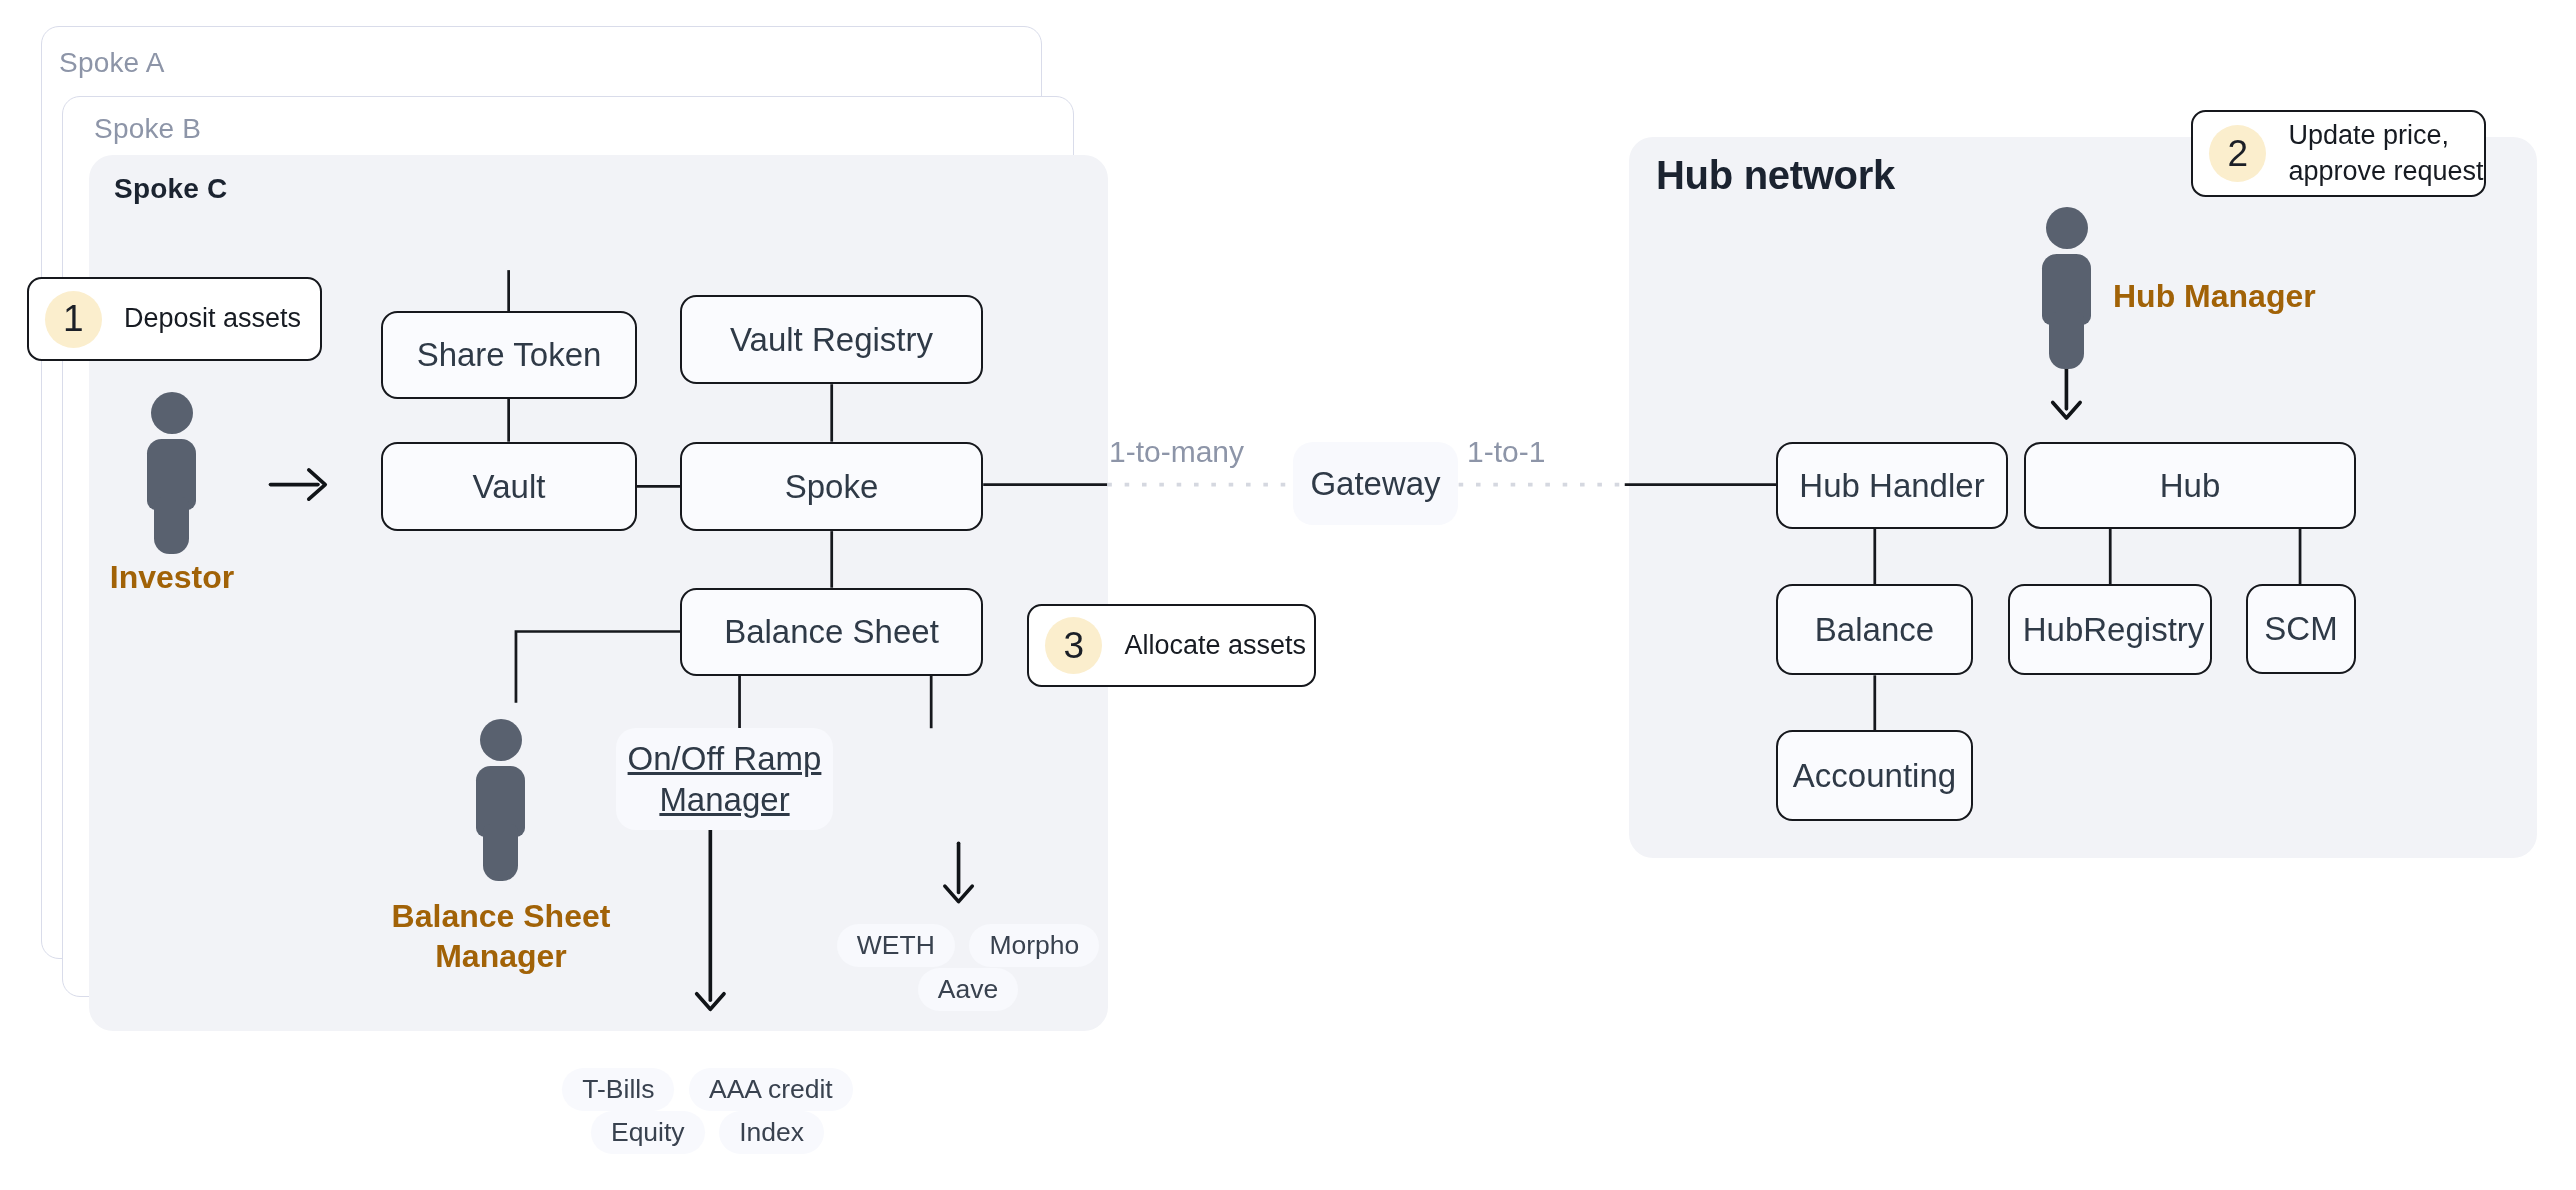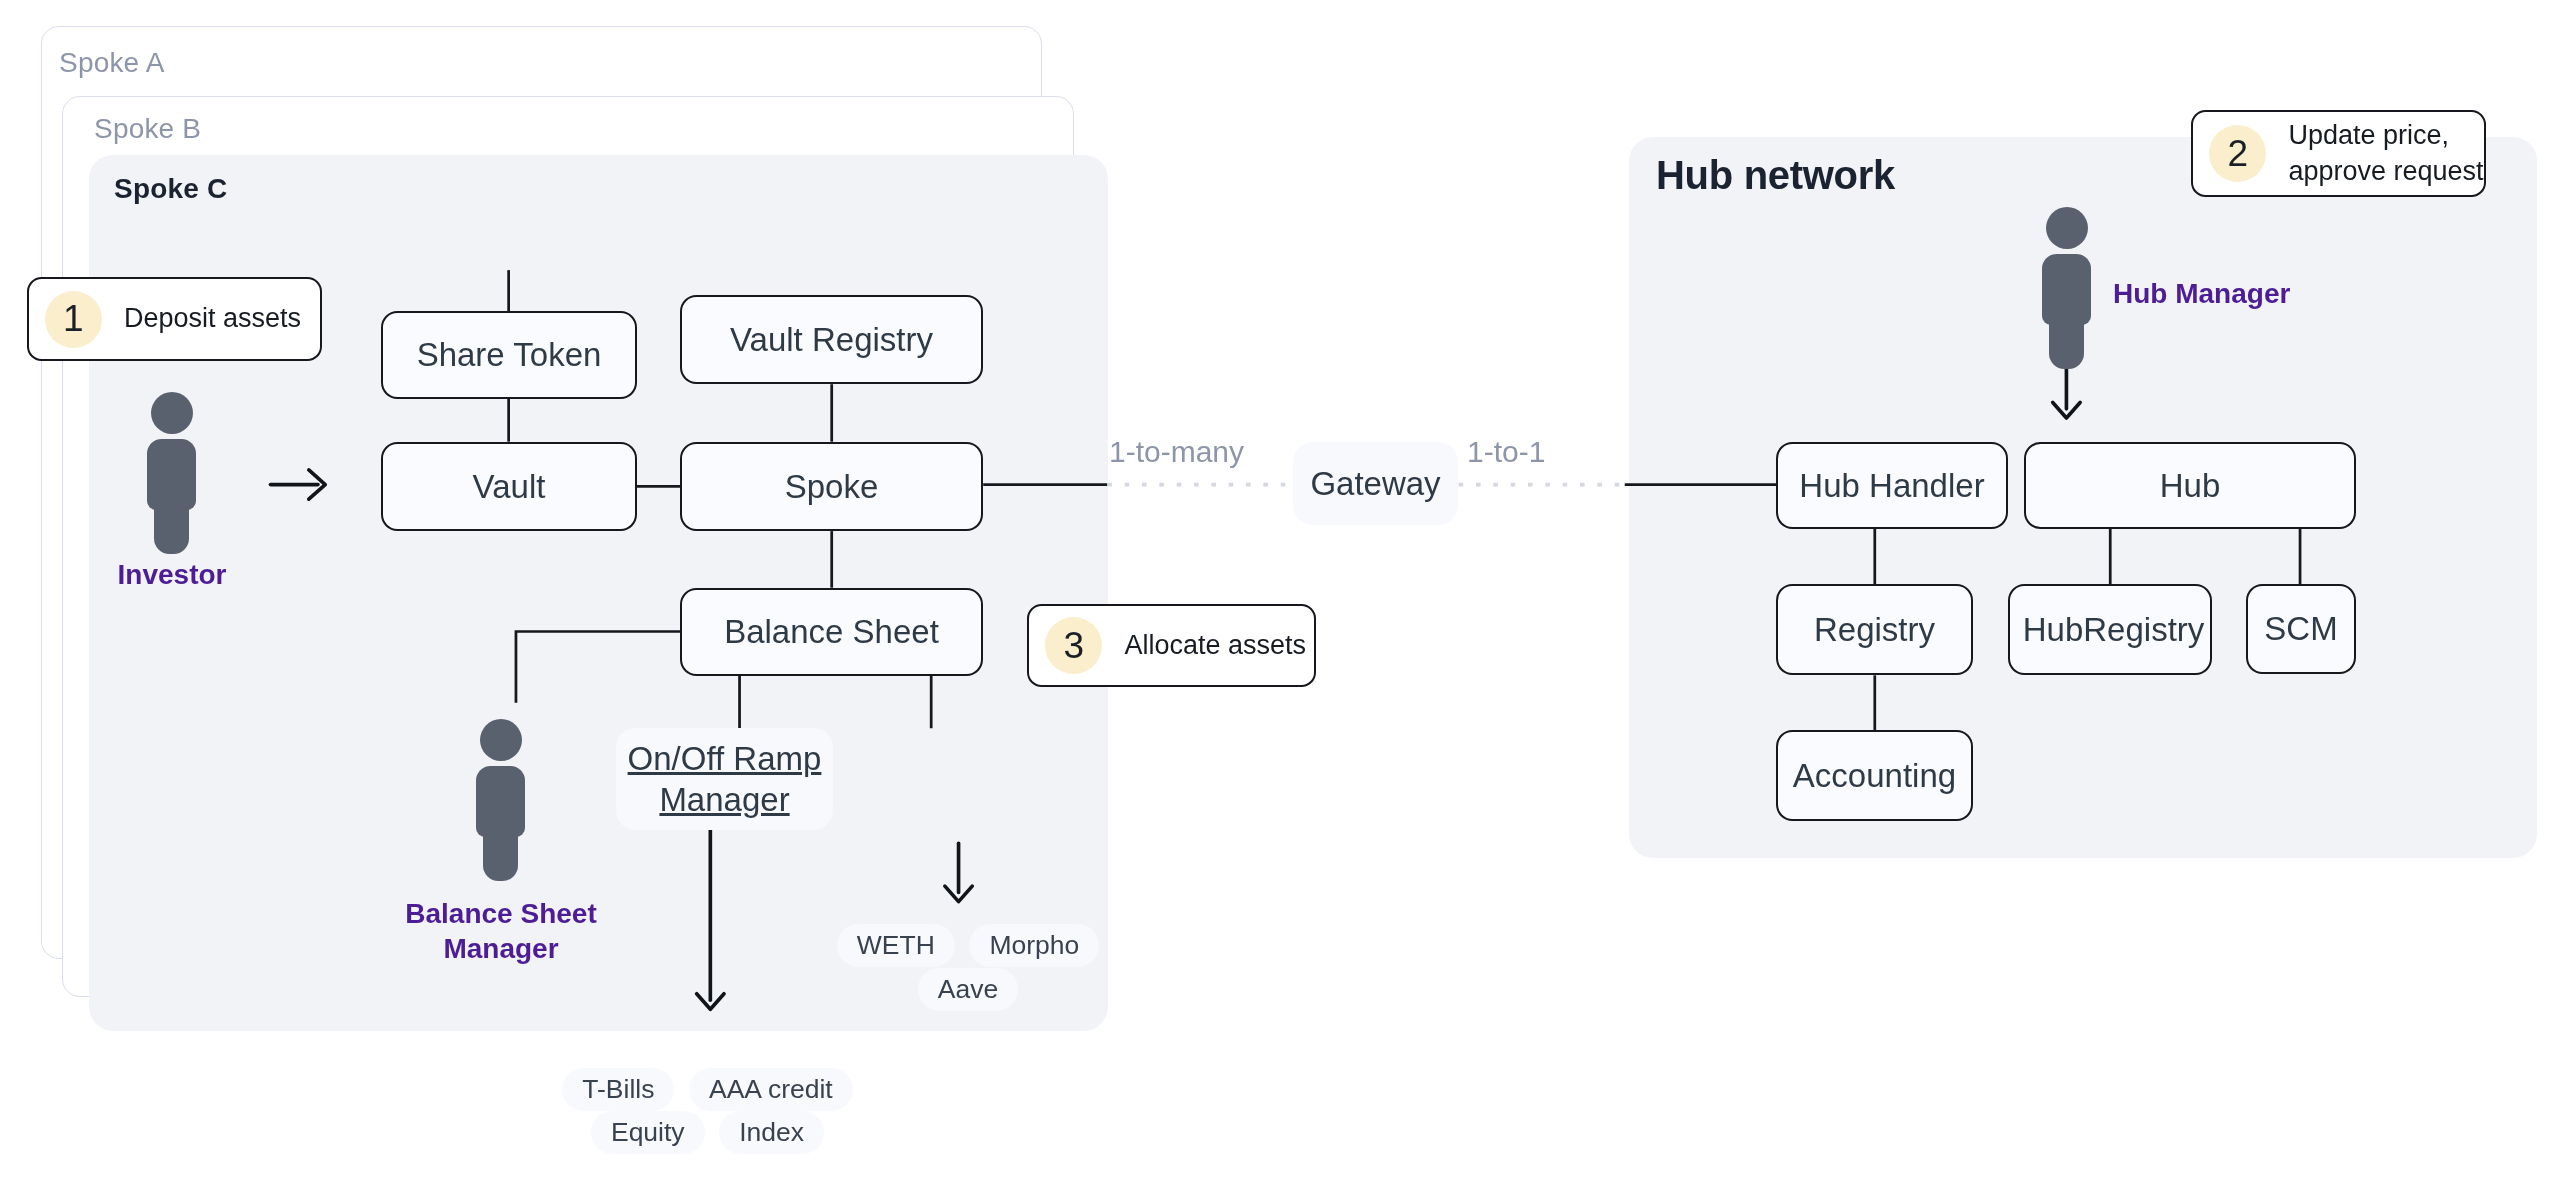--- a/index.html
+++ b/index.html
@@ -48,21 +48,21 @@
     font-size:37px;color:#1b1f27;flex:none;
   }
   .badge-text{font-size:27px;color:#171b22;line-height:1.3;}
   .pre{white-space:pre-line;}
 
   .person{position:absolute;z-index:3;display:flex;flex-direction:column;align-items:center;}
   .p-head{width:42px;height:42px;border-radius:50%;background:var(--person);}
   .p-torso{width:49px;height:71px;border-radius:14.6px 14.6px 9px 9px;background:var(--person);margin-top:4.6px;}
   .p-legs{width:35px;height:57px;border-radius:7.3px 7.3px 15.5px 15.5px;background:var(--person);margin-top:-12.8px;}
   .actor-label{
-    position:absolute;z-index:3;font-size:28px;font-weight:700;color:#4c1d95;
+    position:absolute;z-index:3;font-size:32px;font-weight:700;color:#a16207;
     text-align:center;line-height:1.25;
   }
   .edge-label{position:absolute;z-index:3;font-size:30px;color:var(--muted);}
 
   .pill-row{position:absolute;z-index:3;display:flex;justify-content:center;gap:14.6px;}
   .pill{
     background:var(--soft-bg);border-radius:912px;padding:6.4px 20px;
     font-size:26.5px;color:#39424f;line-height:1.15;white-space:nowrap;
   }
 </style>
@@ -117,21 +117,21 @@
   <div class="node bordered" style="left:680px;top:295px;width:303px;height:89px;">Vault Registry</div>
   <div class="node bordered" style="left:381px;top:311px;width:256px;height:88px;">Share Token</div>
   <div class="node bordered" style="left:381px;top:442px;width:256px;height:89px;">Vault</div>
   <div class="node bordered" style="left:680px;top:442px;width:303px;height:89px;">Spoke</div>
   <div class="node bordered" style="left:680px;top:588px;width:303px;height:88px;">Balance Sheet</div>
   <div class="node soft" style="left:616px;top:728px;width:217px;height:102px;text-decoration:underline;">On/Off Ramp Manager</div>
   <div class="node soft" style="left:1293px;top:442px;width:165px;height:83px;">Gateway</div>
 
   <div class="node bordered" style="left:1776px;top:442px;width:232px;height:87px;">Hub Handler</div>
   <div class="node bordered" style="left:2024px;top:442px;width:332px;height:87px;">Hub</div>
-  <div class="node bordered" style="left:1776px;top:584px;width:197px;height:91px;">Registry</div>
+  <div class="node bordered" style="left:1776px;top:584px;width:197px;height:91px;">Balance</div>
   <div class="node bordered" style="left:2008px;top:584px;width:204px;height:91px;padding-left:16px;">HubRegistry</div>
   <div class="node bordered" style="left:2246px;top:584px;width:110px;height:90px;">SCM</div>
   <div class="node bordered" style="left:1776px;top:730px;width:197px;height:91px;">Accounting</div>
 
   <div class="badge" style="left:26.5px;top:277px;width:295px;height:84px;">
     <div class="badge-circle">1</div>
     <div class="badge-text">Deposit assets</div>
   </div>
   <div class="badge" style="left:2191px;top:110px;width:295px;height:87px;">
     <div class="badge-circle">2</div>

